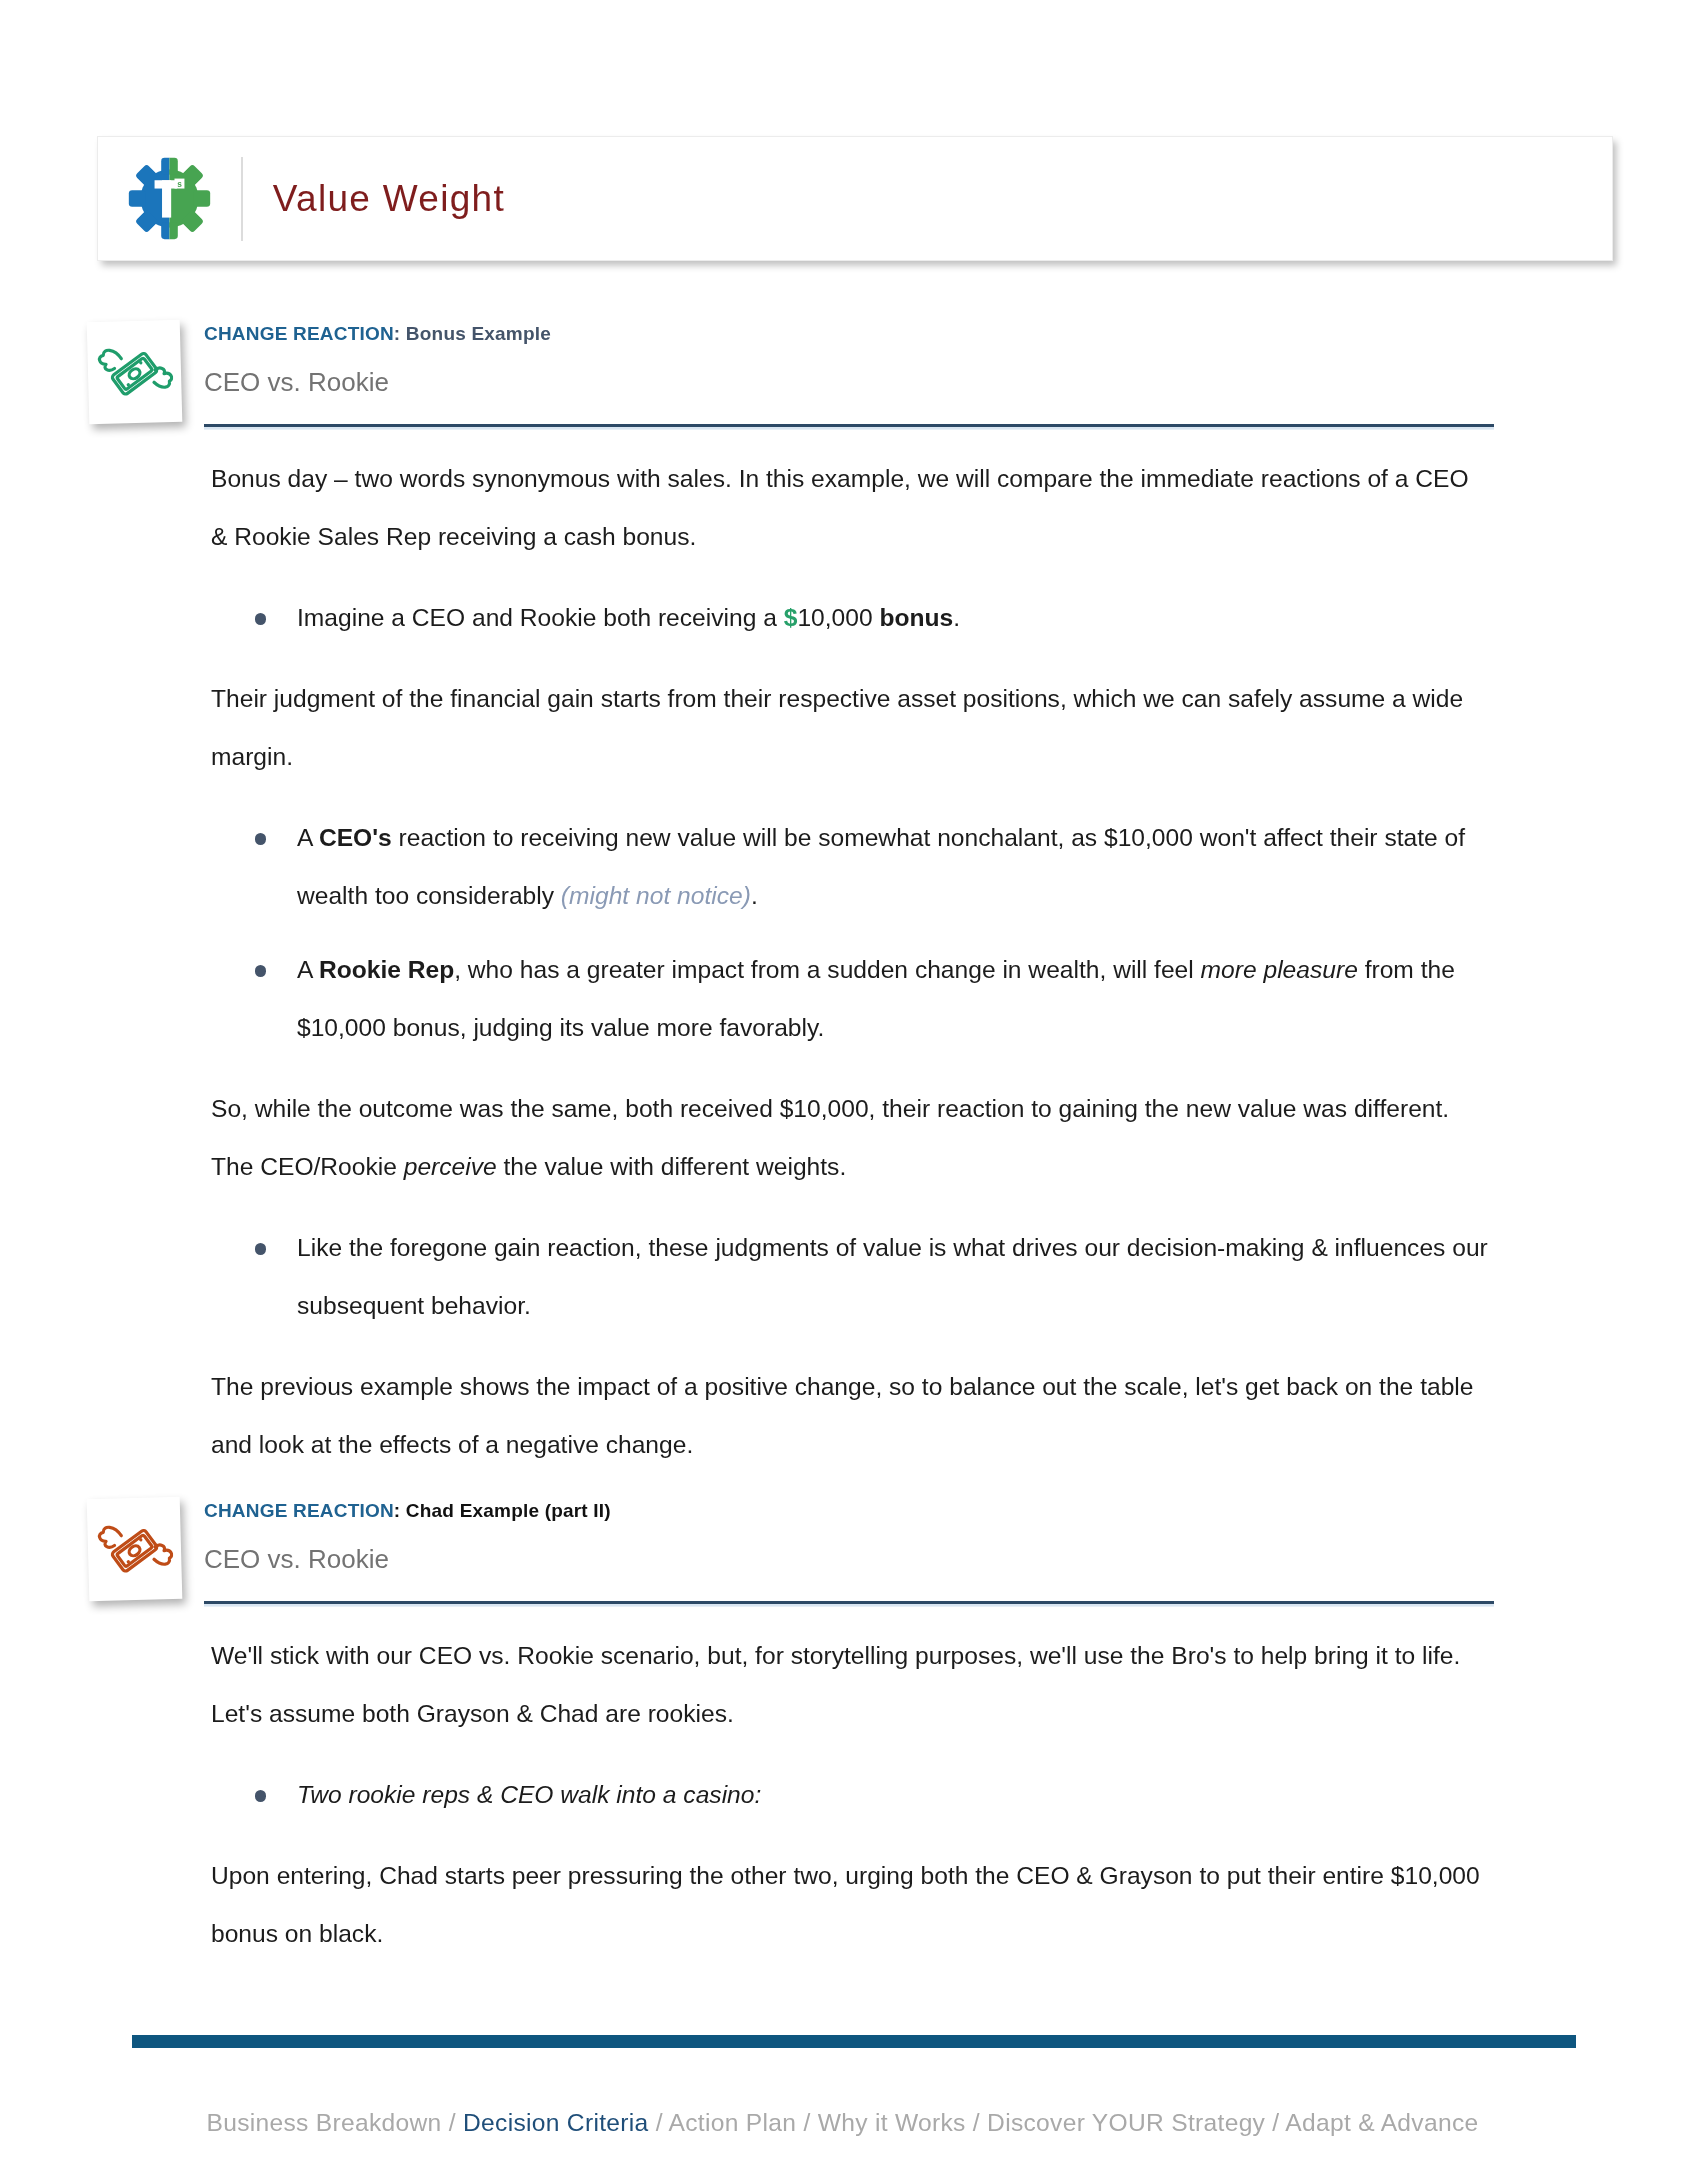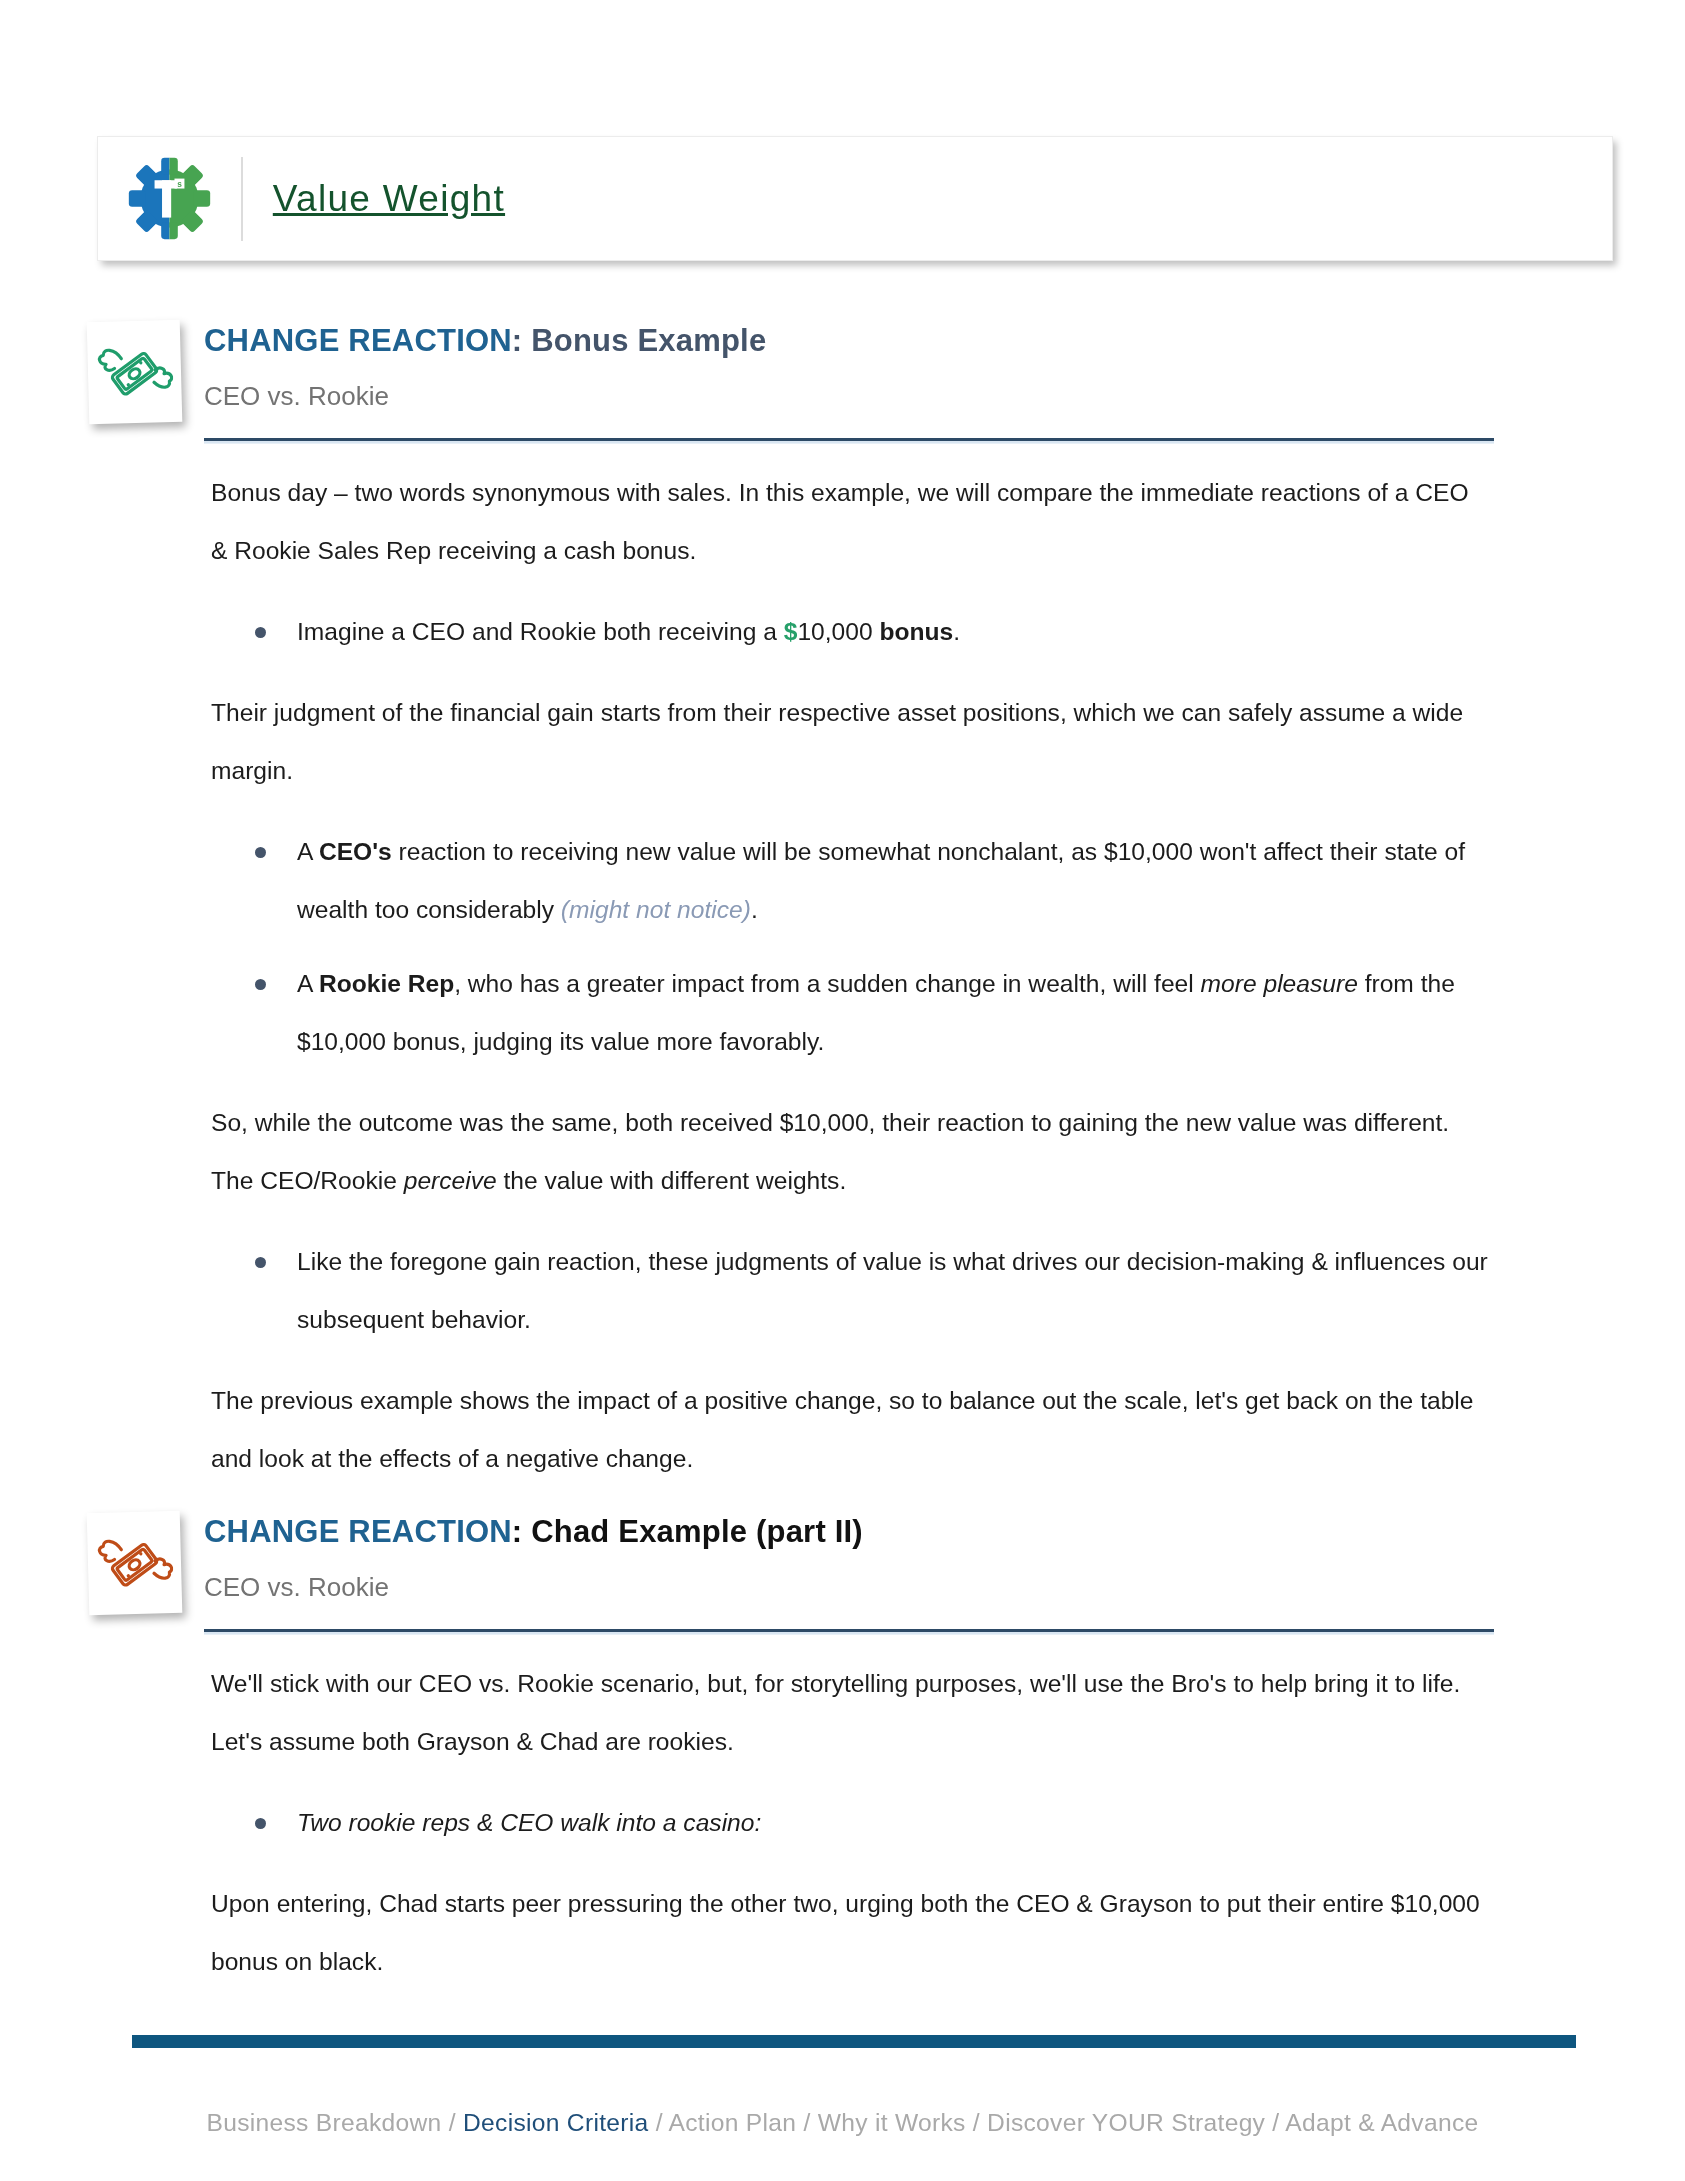--- a/index.html
+++ b/index.html
@@ -9,32 +9,32 @@
   }
   
   .header-card{
     position:absolute;left:97px;top:136px;width:1516px;height:125px;
     background:#fff;border:0.9px solid #ececec;
     box-shadow:4.4px 5.3px 7px rgba(0,0,0,0.25);
     display:flex;align-items:center;box-sizing:border-box;padding-left:30px;
   }
   .logo{flex:0 0 auto;display:block;}
   .header-divider{width:1.8px;height:84px;background:#dcdcdc;margin:0 30px;}
-  .page-title{font-size:37px;color:#14532d;letter-spacing:1.3px;font-weight:400;text-decoration:underline;}
+  .page-title{font-size:37px;color:#7f1d1d;letter-spacing:1.3px;font-weight:400;}
   
   .doc-body{position:absolute;left:204px;top:323px;width:1290px;}
   .section{position:relative;}
   .section + .section{margin-top:26px;}
   .icon-card{
     position:absolute;left:-116px;top:-1.8px;width:93px;height:102px;background:#fff;
     box-shadow:3.5px 5.3px 8px rgba(0,0,0,0.30);
     display:flex;align-items:center;justify-content:center;transform:rotate(-1.5deg);
   }
   .icon-card svg{display:block;}
-  .h2{font-size:31px;font-weight:bold;line-height:1.15;letter-spacing:0.2px;}
+  .h2{font-size:19px;font-weight:bold;line-height:1.15;letter-spacing:0.2px;}
   .subtitle{font-size:26px;color:#737373;margin-top:23px;line-height:1.15;}
   .rule{height:3.5px;background:#2d4a66;margin-top:26px;box-shadow:0 2.6px 0 #d9e6f2;}
   .para{font-size:24.6px;line-height:58px;margin:23px 7px;}
   .bullets{margin:14px 0;}
   .bullet-item{
     position:relative;font-size:24.6px;line-height:58px;
     padding-left:93px;margin:16px 0;
   }
   .bullet-item::before{
     content:"";position:absolute;left:51px;top:24px;width:11.4px;height:11.4px;border-radius:50%;

